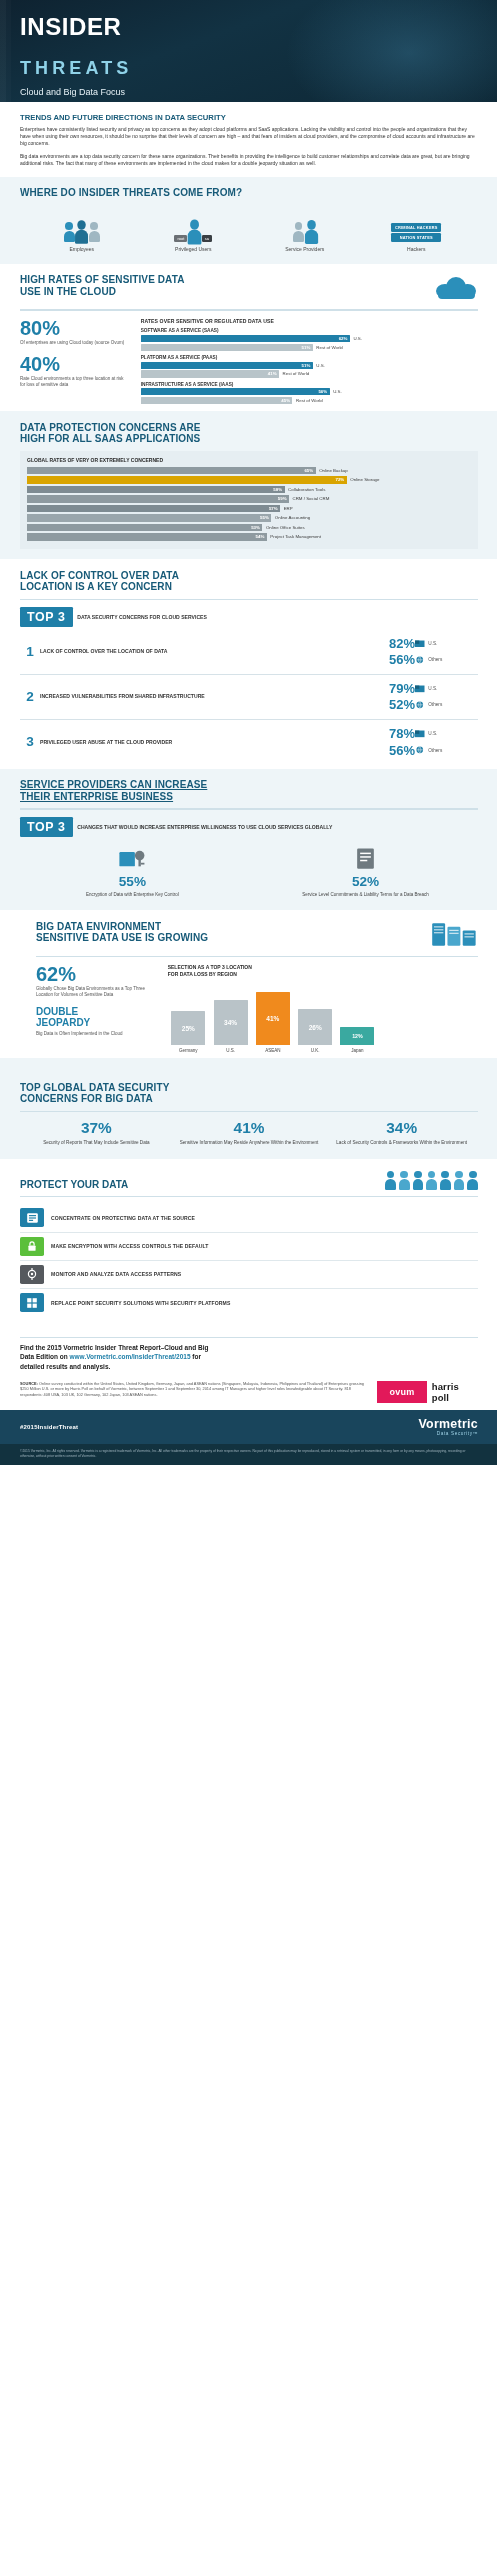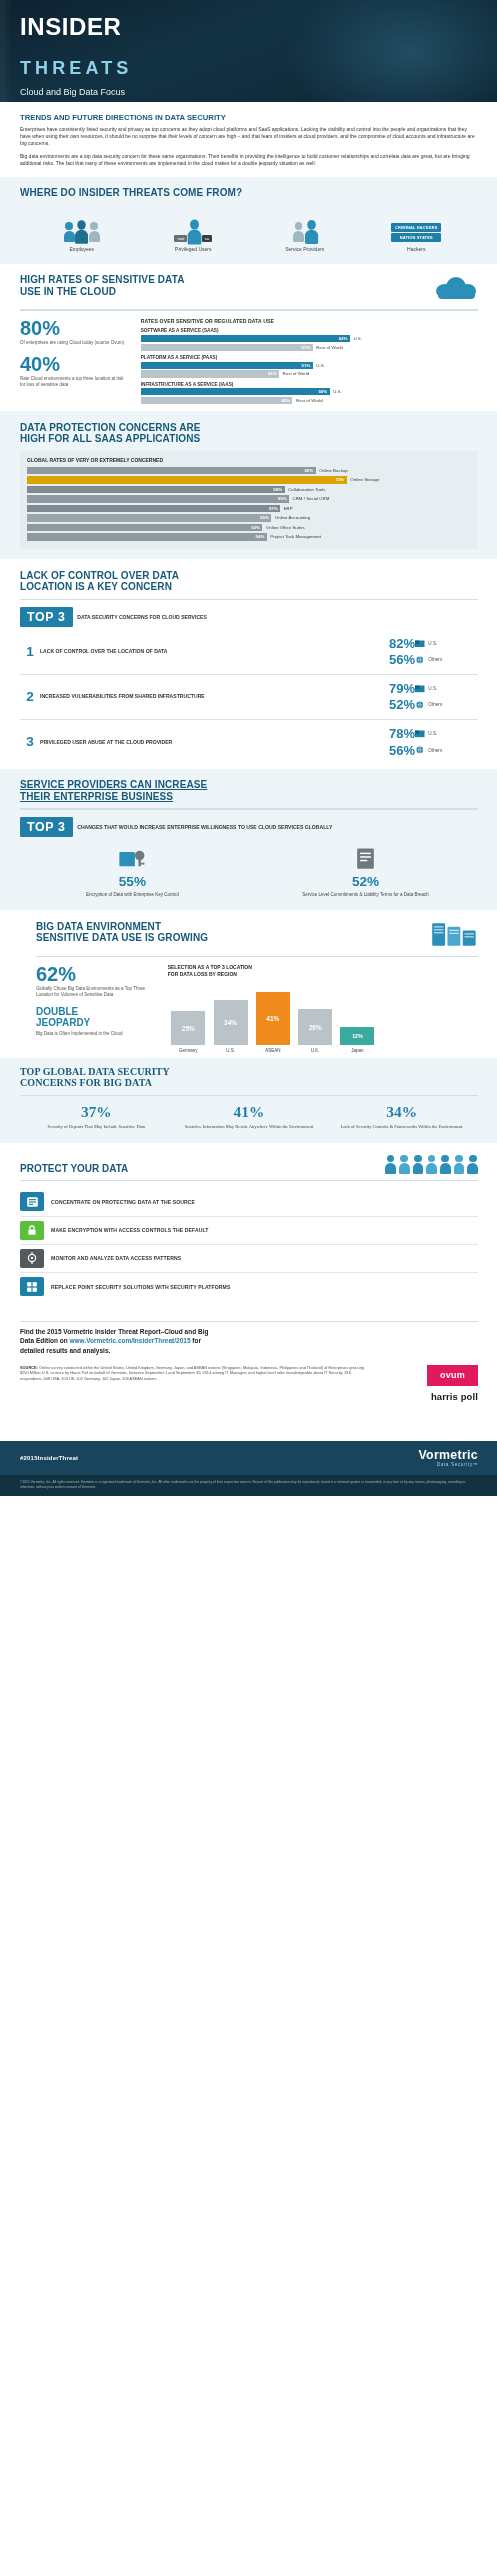--- a/index.html
+++ b/index.html
@@ -196,29 +196,29 @@
   .pico { width:24px; height:19px; border-radius:1.8px; display:flex; align-items:center; justify-content:center;}
   .ptxt { font-size:5.1px; font-weight:bold; color:#333; letter-spacing:0.1px;}
 
   
   .find { padding: 8.3px 20px 3.6px 20px; }
   .find h3 { font-size:6.5px; color:#1a1a1a; line-height:1.45; font-weight:bold;}
   .find h3 a { color:#1f7fa8; text-decoration:none; }
   .srcwrap { display:flex; padding: 6px 20px 7.1px 20px; gap:10.7px; align-items:flex-start;}
   .src { flex:1; font-size:3.9px; color:#555; line-height:1.5;}
   .src b { color:#333; }
-  .logos { width:101px; display:flex; flex-direction:column; gap:4.7px; align-items:flex-end;}
+  .logos { width:101px; display:flex; gap:4.7px; align-items:flex-end;}
   .ovum {
     width:51px;height:21.3px;background:#e2195a;color:#fff;font-size:9px;font-weight:bold;
     display:flex;align-items:center;justify-content:center;letter-spacing:0.3px;
   }
   .harris { font-size:9.5px; color:#1a1a1a; font-weight:bold; letter-spacing:0.1px;}
   .bluebar {
     background:#19455c; color:#fff; padding:7.7px 20px; display:flex;
-    align-items:center; justify-content:space-between;margin-top:32px;
+    align-items:center; justify-content:space-between;
   }
   .hashtag { font-size:6px; font-weight:bold; letter-spacing:0.2px;}
   .vorm { text-align:right; }
   .vorm .name { font-size:12.4px; font-weight:bold; letter-spacing:0.3px;}
   .vorm .tag { font-size:4.7px; color:#9fd2e6; letter-spacing:0.6px;}
   .legal {
     background:#12323f; color:#9fb3bd; font-size:3.3px; line-height:1.6;
     padding:4.7px 20px 6px 20px;
   }
   .hr-line { height:0.6px; background:#cfe0e8; margin:4.7px 0; }
@@ -581,21 +581,21 @@
           </div>
           <div class="bdcol">
             <div class="bdbar teal" style="height:18px;font-size:5.3px;">12%</div>
             <div class="bdlbl">Japan</div>
           </div>
         </div>
       </div>
     </div>
   </div>
 
-  <div class="sec alt" style="padding-top:8px;padding-bottom:12px;font-family:Liberation Serif, serif;">
+  <div class="sec alt" style="padding-top:24px;padding-bottom:12px;">
     <div class="sec-title" style="white-space:pre-line;">TOP GLOBAL DATA SECURITY
 CONCERNS FOR BIG DATA</div>
     <div class="rule"></div>
     <div class="gcon">
       <div class="gcol">
         <div class="gpct">37%</div>
         <div class="gtxt">Security of Reports That May Include Sensitive Data</div>
       </div>
       <div class="gcol">
         <div class="gpct">41%</div>

